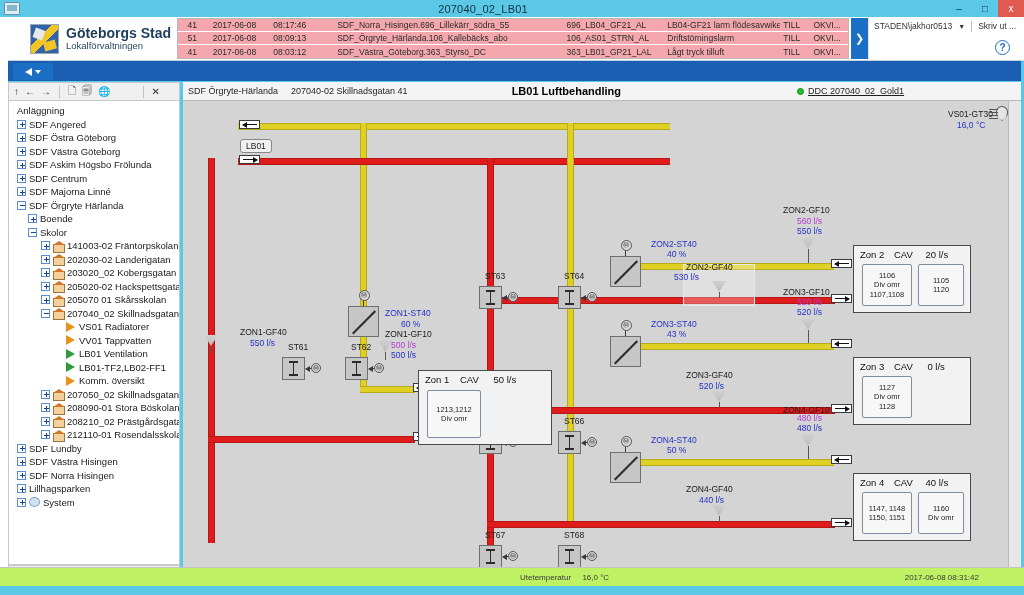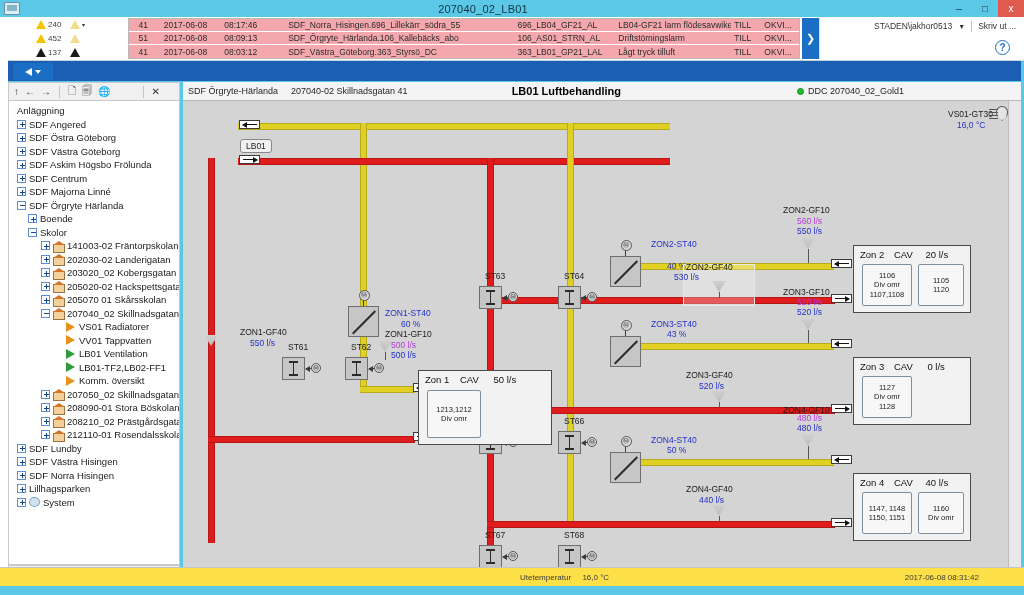--- a/index.html
+++ b/index.html
@@ -222,21 +222,21 @@
 
   
   .main-header {
     position: absolute; left: 183px; top: 82px; width: 838px; height: 19px;
     background: #f4f4f4; border-bottom: 1px solid #b9b9b9;
     display: flex; align-items: center; font-size: 9px; color: #1f1f1f;
   }
   .mh-crumb1 { margin-left: 5px; }
   .mh-crumb2 { margin-left: 13px; }
   .mh-title { margin-left: 104px; font-size: 11px; font-weight: bold; color: #000; }
-  .mh-ddc { margin-left: 176px; display:flex; align-items:center; gap:4px; }
+  .mh-ddc { margin-left: 176px; display:flex; align-items:center; gap:4px;text-decoration:underline; }
   .ddc-dot { width: 7px; height: 7px; border-radius: 50%; background: #21c02b; border:1px solid #118a18; }
 
   
   .canvas {
     position: absolute; left: 183px; top: 101px; width: 838px; height: 466px;
     background: #d4d4d4; overflow: hidden;
   }
   .canvas-right-strip {
     position: absolute; right: 0; top: 0; width: 13px; height: 466px;
     background: #e8e8e8; border-left: 1px solid #bbb;
@@ -369,21 +369,21 @@
     background: #e4e4e4;
     clip-path: polygon(0 0, 100% 0, 100% 60%, 50% 100%, 0 60%);
   }
   .tsensor .fin {
     position: absolute; left: 0; height: 1.3px; background: #555;
   }
 
   
   .statusbar {
     position: absolute; left: 0; top: 567px; width: 1024px; height: 19px;
-    background: #fde047; border-top: 1px solid #c4c4c4;
+    background: #bef264; border-top: 1px solid #c4c4c4;
     font-size: 8px; color: #3a3a3a;
   }
   .sb-temp { position: absolute; left: 520px; top: 5px; }
   .sb-temp .v { margin-left: 9px; }
   .sb-time { position: absolute; right: 45px; top: 5px; }
   .bottom-blue {
     position: absolute; left: 0; top: 586px; width: 1024px; height: 9px;
     background: #5bc8e8;
   }
   .edge-left { position:absolute; left:0; top:17px; width:8px; height:550px; background:#ffffff; }
@@ -399,45 +399,28 @@
     <div class="titlebar-title">207040_02_LB01</div>
     <div class="win-btns">
       <div class="win-btn">–</div>
       <div class="win-btn">□</div>
       <div class="win-btn close">x</div>
     </div>
   </div>
 
   <div class="header">
 
-
-    <div class="alarm-counts">
-      <div class="cnt-cell">
-        <span class="tri y"></span>
-        <span class="cnt-num">240</span>
+    <div class="logo-wrap">
+      <div class="logo-mark"></div>
+      <div>
+        <div class="logo-text-1">Göteborgs Stad</div>
+        <div class="logo-text-2">Lokalförvaltningen</div>
       </div>
-      <div class="cnt-cell">
-        <span class="tri yl"></span>
-        <span class="sup">▾</span>
-      </div>
-      <div class="cnt-cell">
-        <span class="tri y"></span>
-        <span class="cnt-num">452</span>
-      </div>
-      <div class="cnt-cell">
-        <span class="tri yl"></span>
-      </div>
-      <div class="cnt-cell">
-        <span class="tri k"></span>
-        <span class="cnt-num">137</span>
-      </div>
-      <div class="cnt-cell">
-        <span class="tri k"></span>
-      </div>
-    </div>
+    </div>
+
 
     <div class="alarm-table">
       <div class="alarm-row">
         <span class="ac ac-prio">41</span>
         <span class="ac ac-date">2017-06-08</span>
         <span class="ac ac-time">08:17:46</span>
         <span class="ac ac-gap"></span>
         <span class="ac ac-obj">SDF_Norra_Hisingen.696_Lillekärr_södra_55</span>
         <span class="ac ac-sig">696_LB04_GF21_AL</span>
         <span class="ac ac-desc">LB04-GF21 larm flödesavwikelse</span>
@@ -804,21 +787,21 @@
           <div>Div omr</div>
         </div>
     </div>
 
     <div class="cd-stem" style="left:442px; top:148px; height:7px;"></div>
     <div class="cd-motor" style="left:437.5px; top:139px;">Ⓜ</div>
     <div class="cdamper" style="left:427px; top:155px;">
       <div class="diag"></div>
     </div>
     <div class="lbl blue" style="left:468px; top:138px;">ZON2-ST40</div>
-    <div class="lbl blue" style="left:484px; top:160px;">40 %</div>
+    <div class="lbl blue" style="left:484px; top:148px;">40 %</div>
 
     <div class="cone-body" style="left:618px; top:137px;"></div>
     <div class="cone-stem" style="left:624.5px; top:148px; height:14px;"></div>
     <div class="lbl dark" style="left:600px; top:104px;">ZON2-GF10</div>
     <div class="lbl violet" style="left:614px; top:115px;">560 l/s</div>
     <div class="lbl blue" style="left:614px; top:125px;">550 l/s</div>
 
     <div class="hl-rect" style="left:500px; top:163px; width:72px; height:42px;"></div>
     <div class="cone-body" style="left:529px; top:180px;"></div>
     <div class="cone-stem" style="left:535.5px; top:191px; height:6px;"></div>

